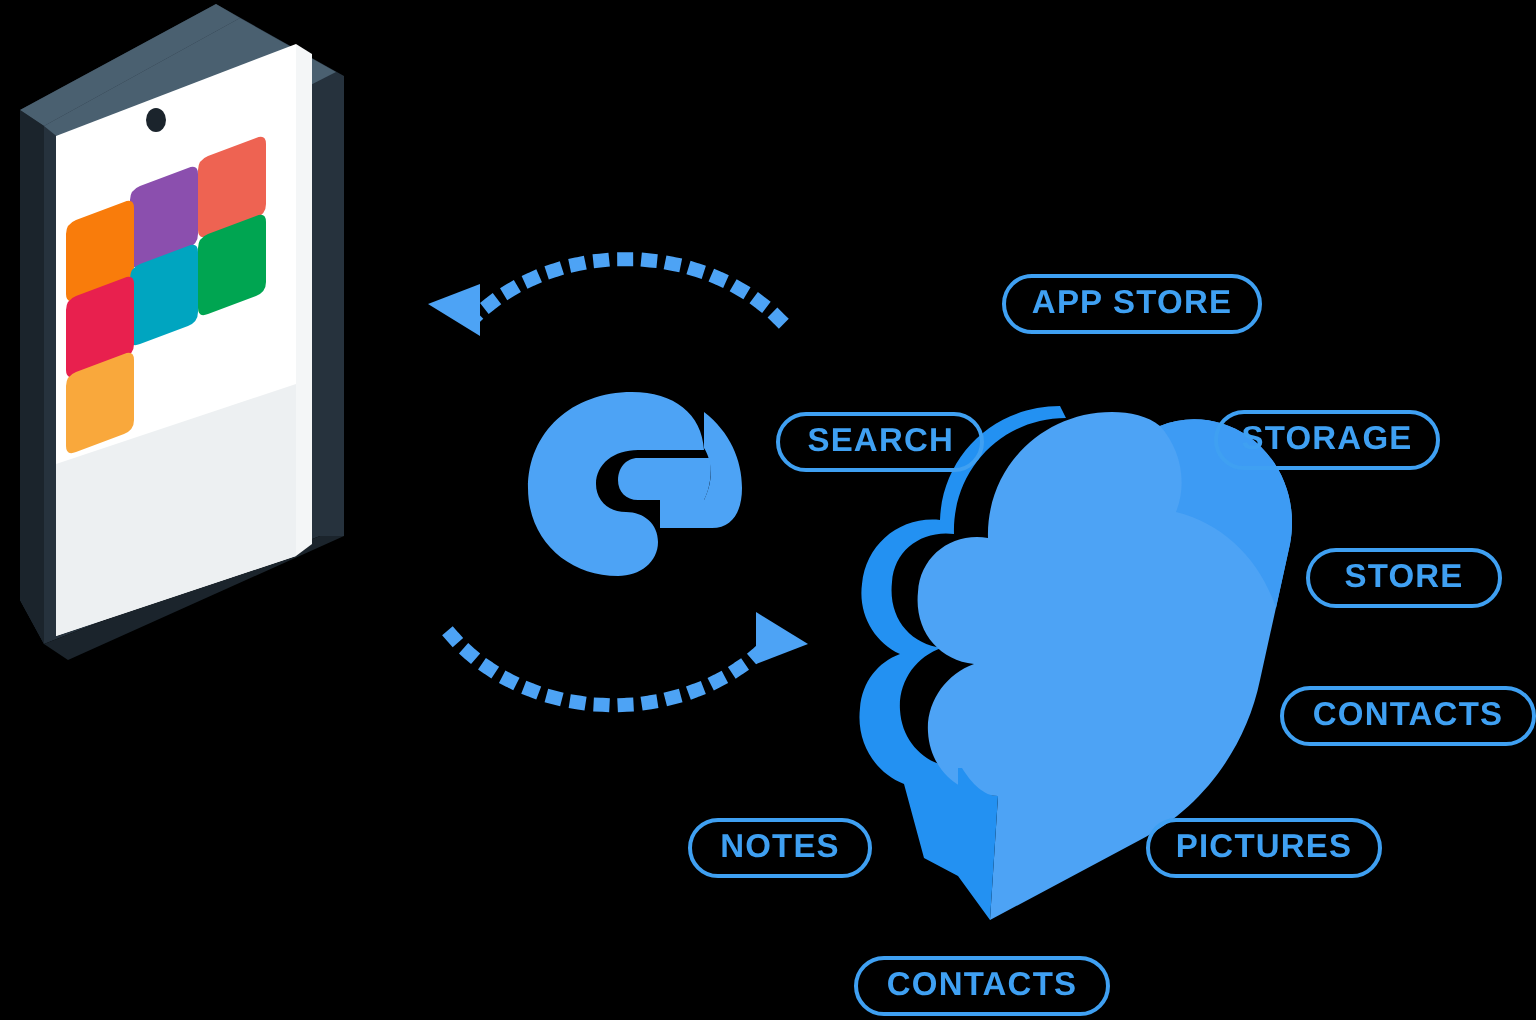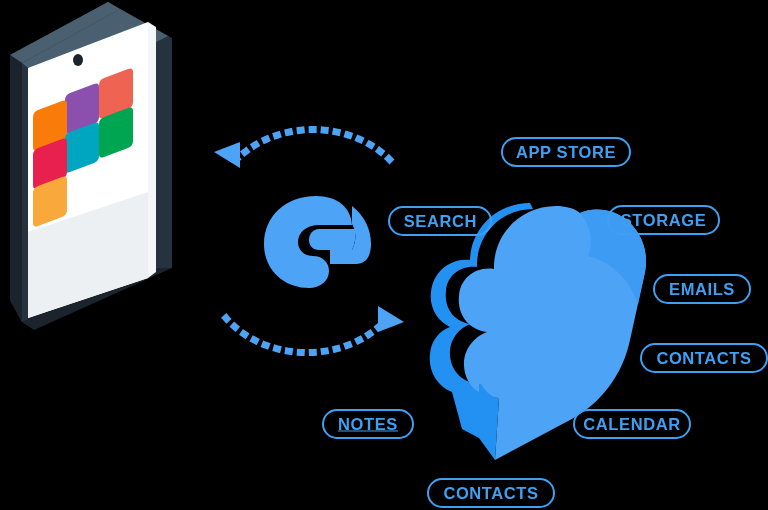--- a/index.html
+++ b/index.html
@@ -167,29 +167,29 @@
     <div class="pill" style="left:501px;top:137px;width:130px;text-align:right;">
       <span>APP STORE</span>
     </div>
     <div class="pill" style="left:388px;top:206px;width:104px;justify-content:flex-end;">
       <span>SEARCH</span>
     </div>
     <div class="pill" style="left:607px;top:205px;width:113px;">
       <span>STORAGE</span>
     </div>
     <div class="pill" style="left:653px;top:274px;width:98px;">
-      <span>EMAILS</span>
+      <span>STORE</span>
     </div>
     <div class="pill" style="left:640px;top:343px;width:128px;text-align:center;">
       <span>CONTACTS</span>
     </div>
     <div class="pill" style="left:573px;top:409px;width:118px;">
-      <span>CALENDAR</span>
+      <span>PICTURES</span>
     </div>
-    <div class="pill" style="left:322px;top:409px;width:92px;text-decoration:underline;">
+    <div class="pill" style="left:344px;top:409px;width:92px;">
       <span>NOTES</span>
     </div>
     <div class="pill" style="left:427px;top:478px;width:128px;">
       <span>CONTACTS</span>
     </div>
   </div>
 
 </div>
 
 </body></html>

